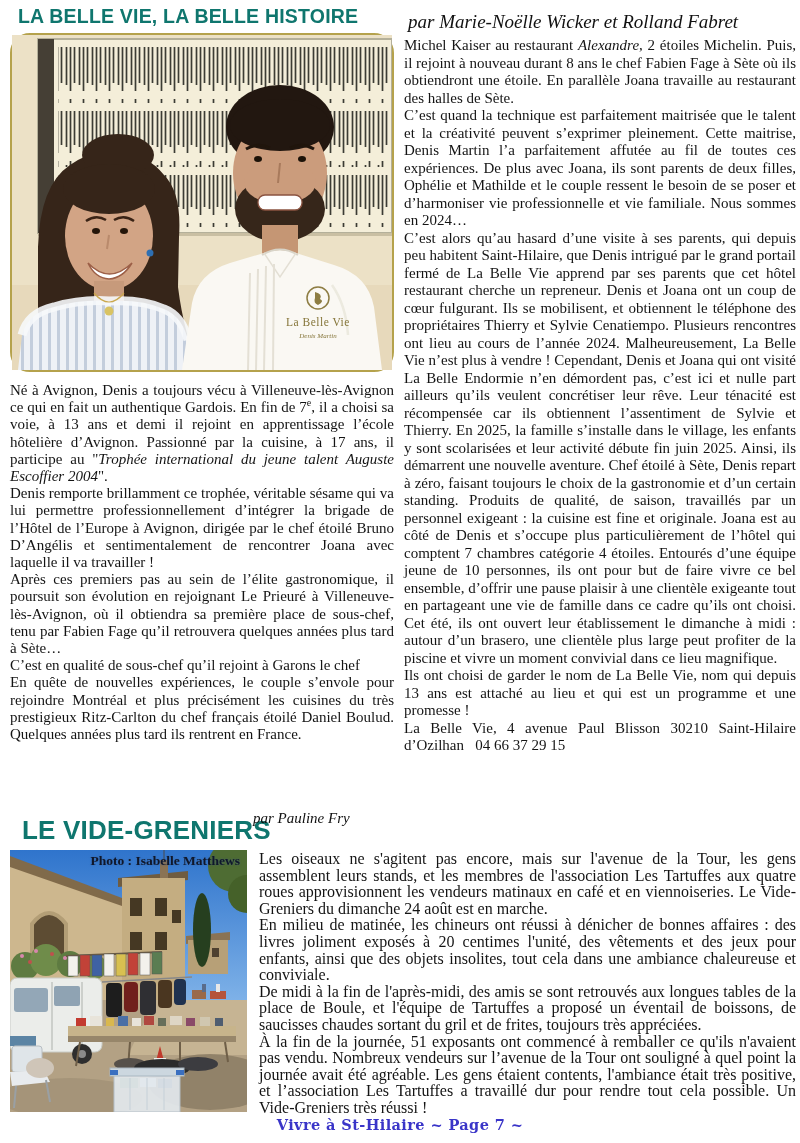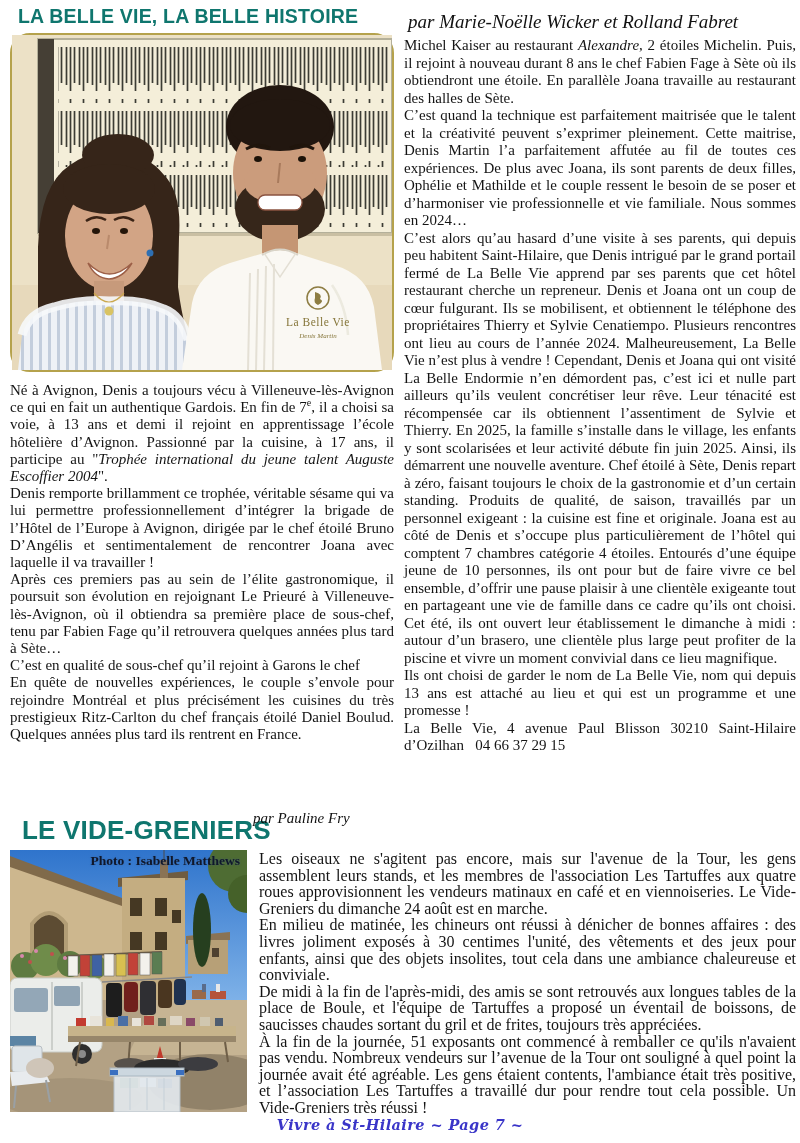--- a/index.html
+++ b/index.html
@@ -18,21 +18,21 @@
 
   .photo1 { border:2px solid #b5a24c; background:#ece1c6; }
   .photo1 svg, .photo2 svg { display:block; }
 
   .photo2 { background:#4a86cf; position:absolute; }
   .caption { position:absolute; top:3px; left:0; right:7px; text-align:right;
              color:#0f172a; font-weight:bold; font-size:13.5px;
              font-family:"Liberation Serif", serif; text-shadow:0 0 2px rgba(60,90,140,.6); }
 
   .footer { width:100%; text-align:center; font-family:"DejaVu Serif", serif;
-            font-style:italic; font-weight:bold; font-size:14.5px; color:#3a35c8; letter-spacing:.4px; }
+            font-weight:bold; font-size:14.5px; color:#3a35c8; letter-spacing:.4px; }
   sup { font-size:10px; vertical-align:super; line-height:0; }
 </style>
 </head>
 <body>
 
 <div class="abs h1" style="left:18px; top:5px;">LA BELLE VIE, LA BELLE HISTOIRE</div>
 <div class="abs byline" style="left:408px; top:11px;">par Marie-Noëlle Wicker et Rolland Fabret</div>
 
 <div class="abs photo1" style="left:10px; top:33px; width:384px; height:339px;border-radius:20px;">
   <svg width="380" height="335" viewBox="0 0 380 335">
@@ -251,18 +251,18 @@
     <rect x="166" y="220" width="8" height="5" fill="#3a6fc0"></rect>
     <line x1="120" y1="228" x2="120" y2="260" stroke="#c5d0d8" stroke-width="1"></line>
     <line x1="137" y1="228" x2="137" y2="260" stroke="#c5d0d8" stroke-width="1"></line>
     <line x1="154" y1="228" x2="154" y2="260" stroke="#c5d0d8" stroke-width="1"></line>
   </svg>
   <div class="caption">Photo : Isabelle Matthews</div>
 </div>
 
 <div class="abs a2text" style="left:259px; top:851px; width:537px;">
   <p>Les oiseaux ne s'agitent pas encore, mais sur l'avenue de la Tour, les gens assemblent leurs stands, et les membres de l'association Les Tartuffes aux quatre roues approvisionnent les vendeurs matinaux en café et en viennoiseries. Le Vide-Greniers du dimanche 24 août est en marche.</p>
-  <p>En milieu de matinée, les chineurs ont réussi à dénicher de bonnes affaires : des livres joliment exposés à 30 centimes l'unité, des vêtements et des jeux pour enfants, ainsi que des objets insolites, tout cela dans une ambiance chaleureuse et conviviale.</p>
+  <p>En milieu de matinée, les chineurs ont réussi à dénicher de bonnes affaires : des livres joliment exposés à 20 centimes l'unité, des vêtements et des jeux pour enfants, ainsi que des objets insolites, tout cela dans une ambiance chaleureuse et conviviale.</p>
   <p>De midi à la fin de l'après-midi, des amis se sont retrouvés aux longues tables de la place de Boule, et l'équipe de Tartuffes a proposé un éventail de boissons, de saucisses chaudes sortant du gril et de frites, toujours très appréciées.</p>
   <p>À la fin de la journée, 51 exposants ont commencé à remballer ce qu'ils n'avaient pas vendu.  Nombreux vendeurs sur l’avenue de la Tour ont souligné à quel point la journée avait été agréable. Les gens étaient contents, l'ambiance était très positive, et l’association Les Tartuffes a travaillé dur pour rendre tout cela possible. Un Vide-Greniers très réussi !</p>
 </div>
 
 <div class="abs footer" style="top:1116px; left:0;">Vivre à St-Hilaire ~ Page 7 ~</div>
 
 </body></html>

